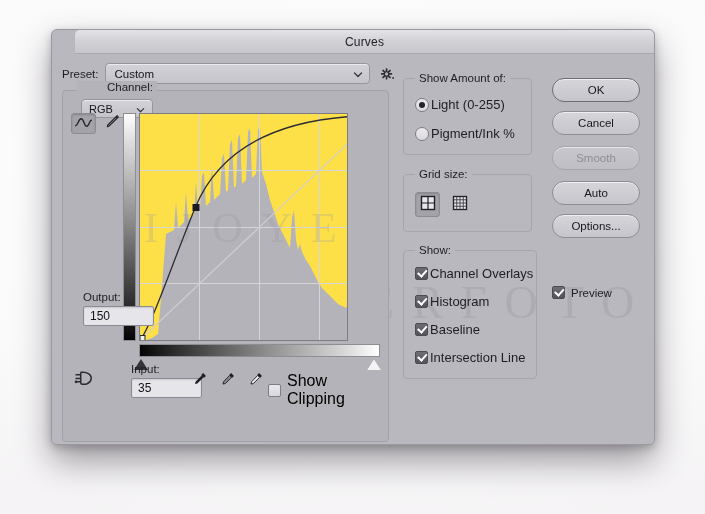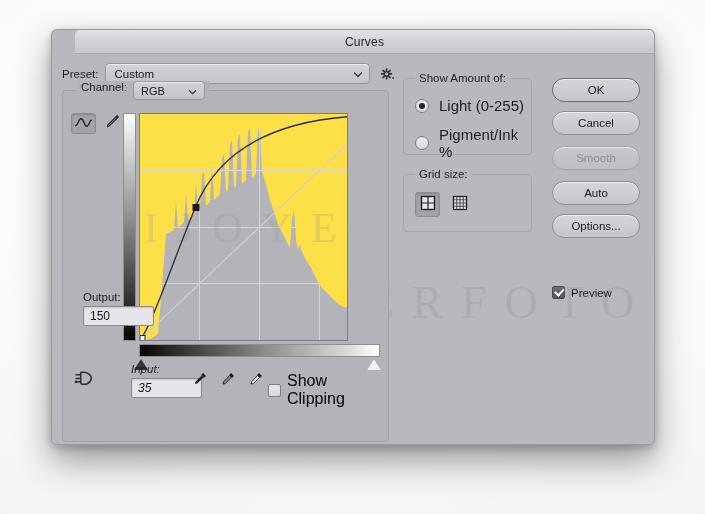--- a/index.html
+++ b/index.html
@@ -80,22 +80,22 @@
   
   .left-panel {
     position: absolute; left: 10px; top: 36px;
     width: 327px; height: 352px;
     background: #b4b3b9;
     border: 1px solid #a2a1a8;
     border-radius: 4px;
   }
   .channel-row {
     position: absolute; left: 14px; top: -10px;
-    display: flex; align-items: flex-start; gap: 6px;
-    background: #b4b3b9; padding: 0 4px;
+    display: flex; align-items: flex-end; gap: 6px;
+    background: #b4b3b9; padding: 0 4px; flex-direction: column;
   }
   .select.channel { width: 72px; height: 19px; font-size: 11px; padding: 0 18px 0 7px; }
 
   .tool-btns {
     position: absolute; left: 8px; top: 22px;
     display: flex; align-items: center; gap: 4px;
   }
   .tbtn {
     width: 25px; height: 21px;
     display: flex; align-items: center; justify-content: center;
@@ -153,21 +153,21 @@
     background: #e6e5e9;
     border: 1px solid #8b8a92;
     border-radius: 2px;
     display: flex; align-items: center;
     padding-left: 6px;
     font-size: 12px; color: #131318;
     box-shadow: inset 0 1px 2px rgba(0,0,0,.13);
   }
   .output-block { position: absolute; left: 20px; top: 200px; }
   .output-block .lbl { margin-bottom: 3px; display:block; }
-  .input-block { position: absolute; left: 68px; top: 272px; font-style: italic; }
+  .input-block { position: absolute; left: 68px; top: 272px; }
   .input-block .lbl { margin-bottom: 3px; display:block; }
 
   .smooth-icon-btn {
     position: absolute; left: 8px; top: 278px;
     width: 26px; height: 22px;
     display: flex; align-items: center; justify-content: center;
   }
   .eyedroppers {
     position: absolute; left: 130px; top: 280px;
     display: flex; gap: 13px; align-items: center;
@@ -214,22 +214,22 @@
     position: absolute;
     border: 1px solid #a6a5ac;
     border-radius: 4px;
   }
   .group > .group-title {
     position: absolute; top: -7px; left: 11px;
     background: #b9b8be; padding: 0 4px;
     font-size: 11.5px; color: #1d1d22;
   }
   .opt-row {
-    display: flex; align-items: center; gap: 10px;
-    font-size: 15px; color: #1d1d22;
+    display: flex; align-items: center; gap: 2px;
+    font-size: 13px; color: #1d1d22;
   }
 
   #grp-amount { left: 351px; top: 24px; width: 129px; height: 77px; }
   #grp-amount .r1 { position: absolute; left: 11px; top: 18px; }
   #grp-amount .r2 { position: absolute; left: 11px; top: 47px; }
 
   #grp-grid { left: 351px; top: 120px; width: 129px; height: 58px; }
   #grp-grid .gbtns { position: absolute; left: 11px; top: 17px; display: flex; gap: 7px; }
   .gridbtn {
     width: 25px; height: 25px;
@@ -481,20 +481,41 @@
                 <line x1="1.5" y1="4.75" x2="14.5" y2="4.75"></line>
                 <line x1="1.5" y1="8" x2="14.5" y2="8"></line>
                 <line x1="1.5" y1="11.25" x2="14.5" y2="11.25"></line>
               </g>
             </svg>
           </span>
         </div>
       </div>
     </div>
 
+    <div class="group" id="grp-show">
+      <span class="group-title">Show:</span>
+      <div class="rows">
+        <div class="opt-row">
+          <span class="cb on"></span>
+          <span>Channel Overlays</span>
+        </div>
+        <div class="opt-row">
+          <span class="cb on"></span>
+          <span>Histogram</span>
+        </div>
+        <div class="opt-row">
+          <span class="cb on"></span>
+          <span>Baseline</span>
+        </div>
+        <div class="opt-row">
+          <span class="cb on"></span>
+          <span>Intersection Line</span>
+        </div>
+      </div>
+    </div>
 
     <div class="btncol">
       <div class="btn default">OK</div>
       <div class="btn">Cancel</div>
       <div class="btn disabled mt">Smooth</div>
       <div class="btn mt">Auto</div>
       <div class="btn">Options...</div>
     </div>
 
     <div class="preview-row">

